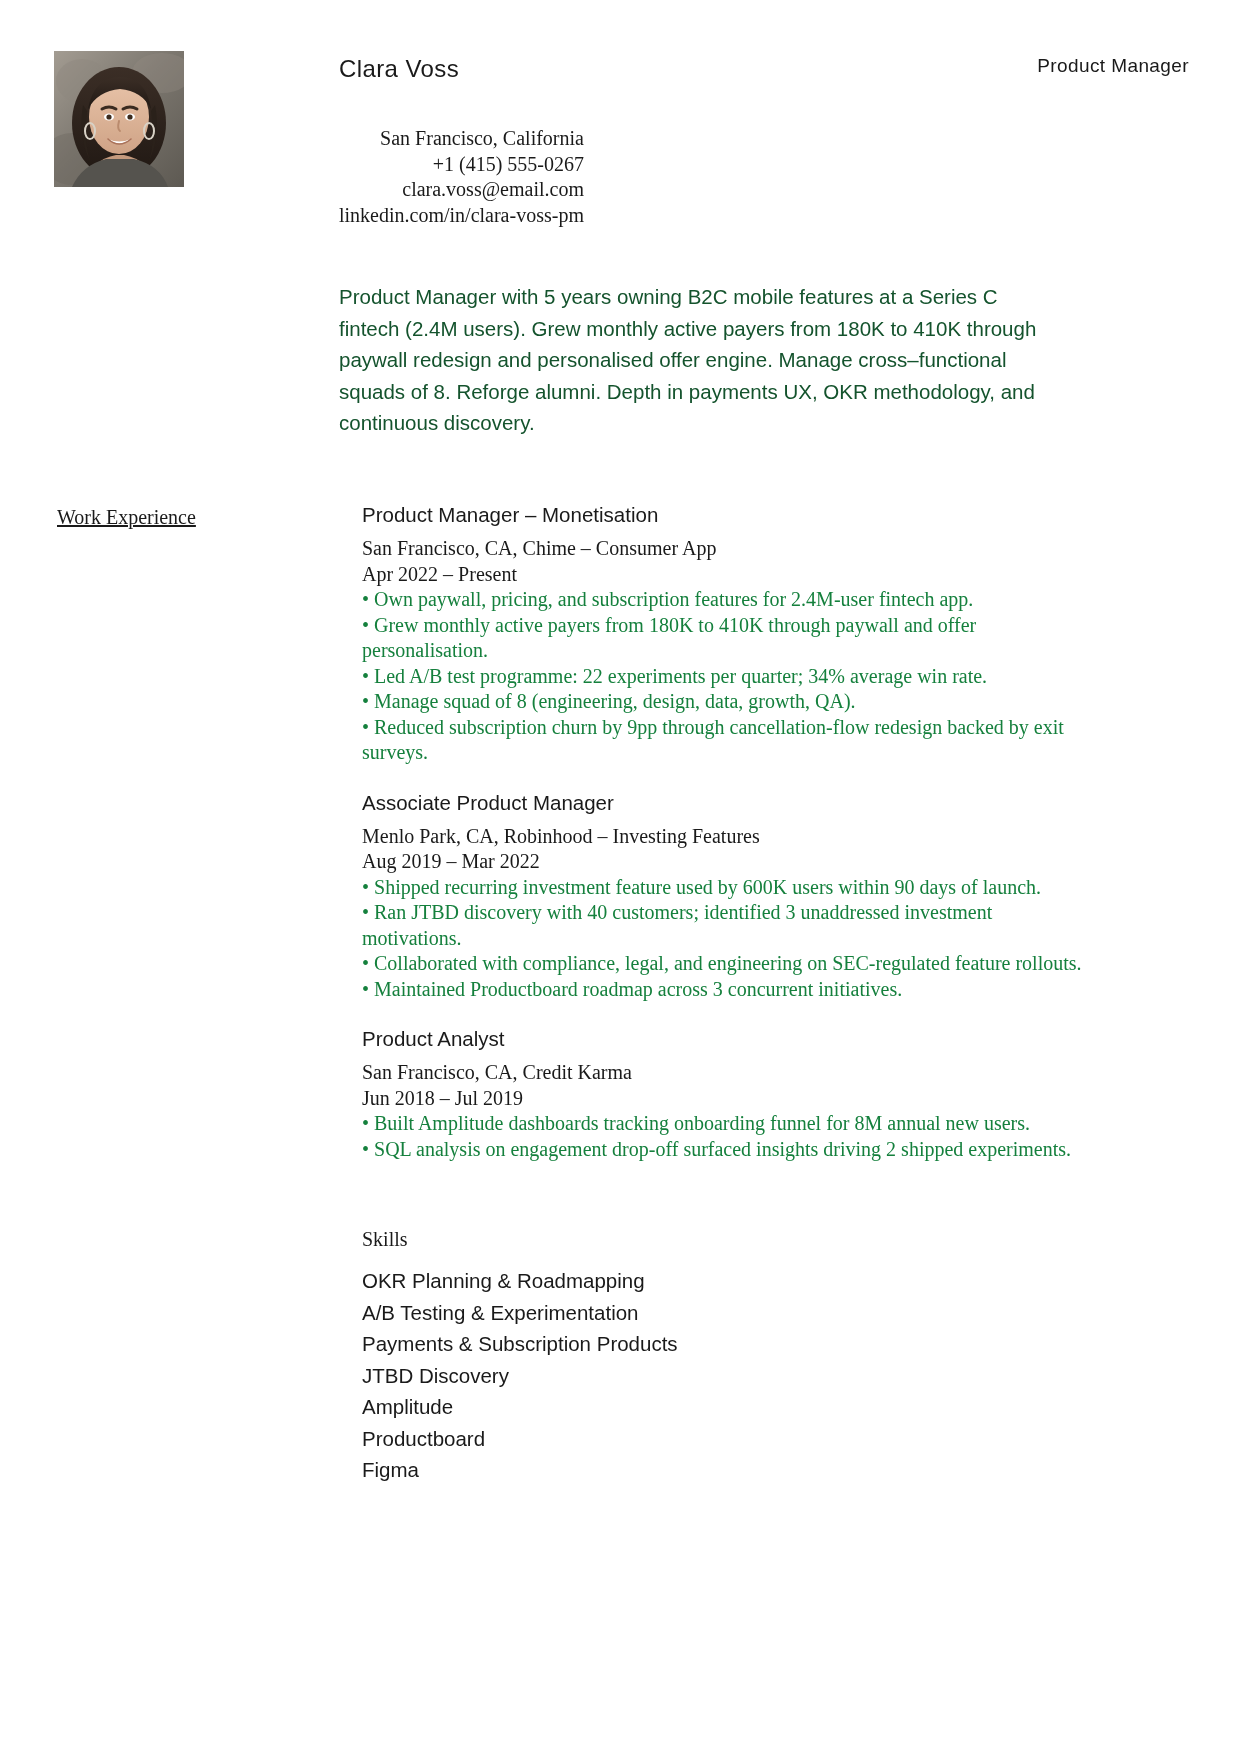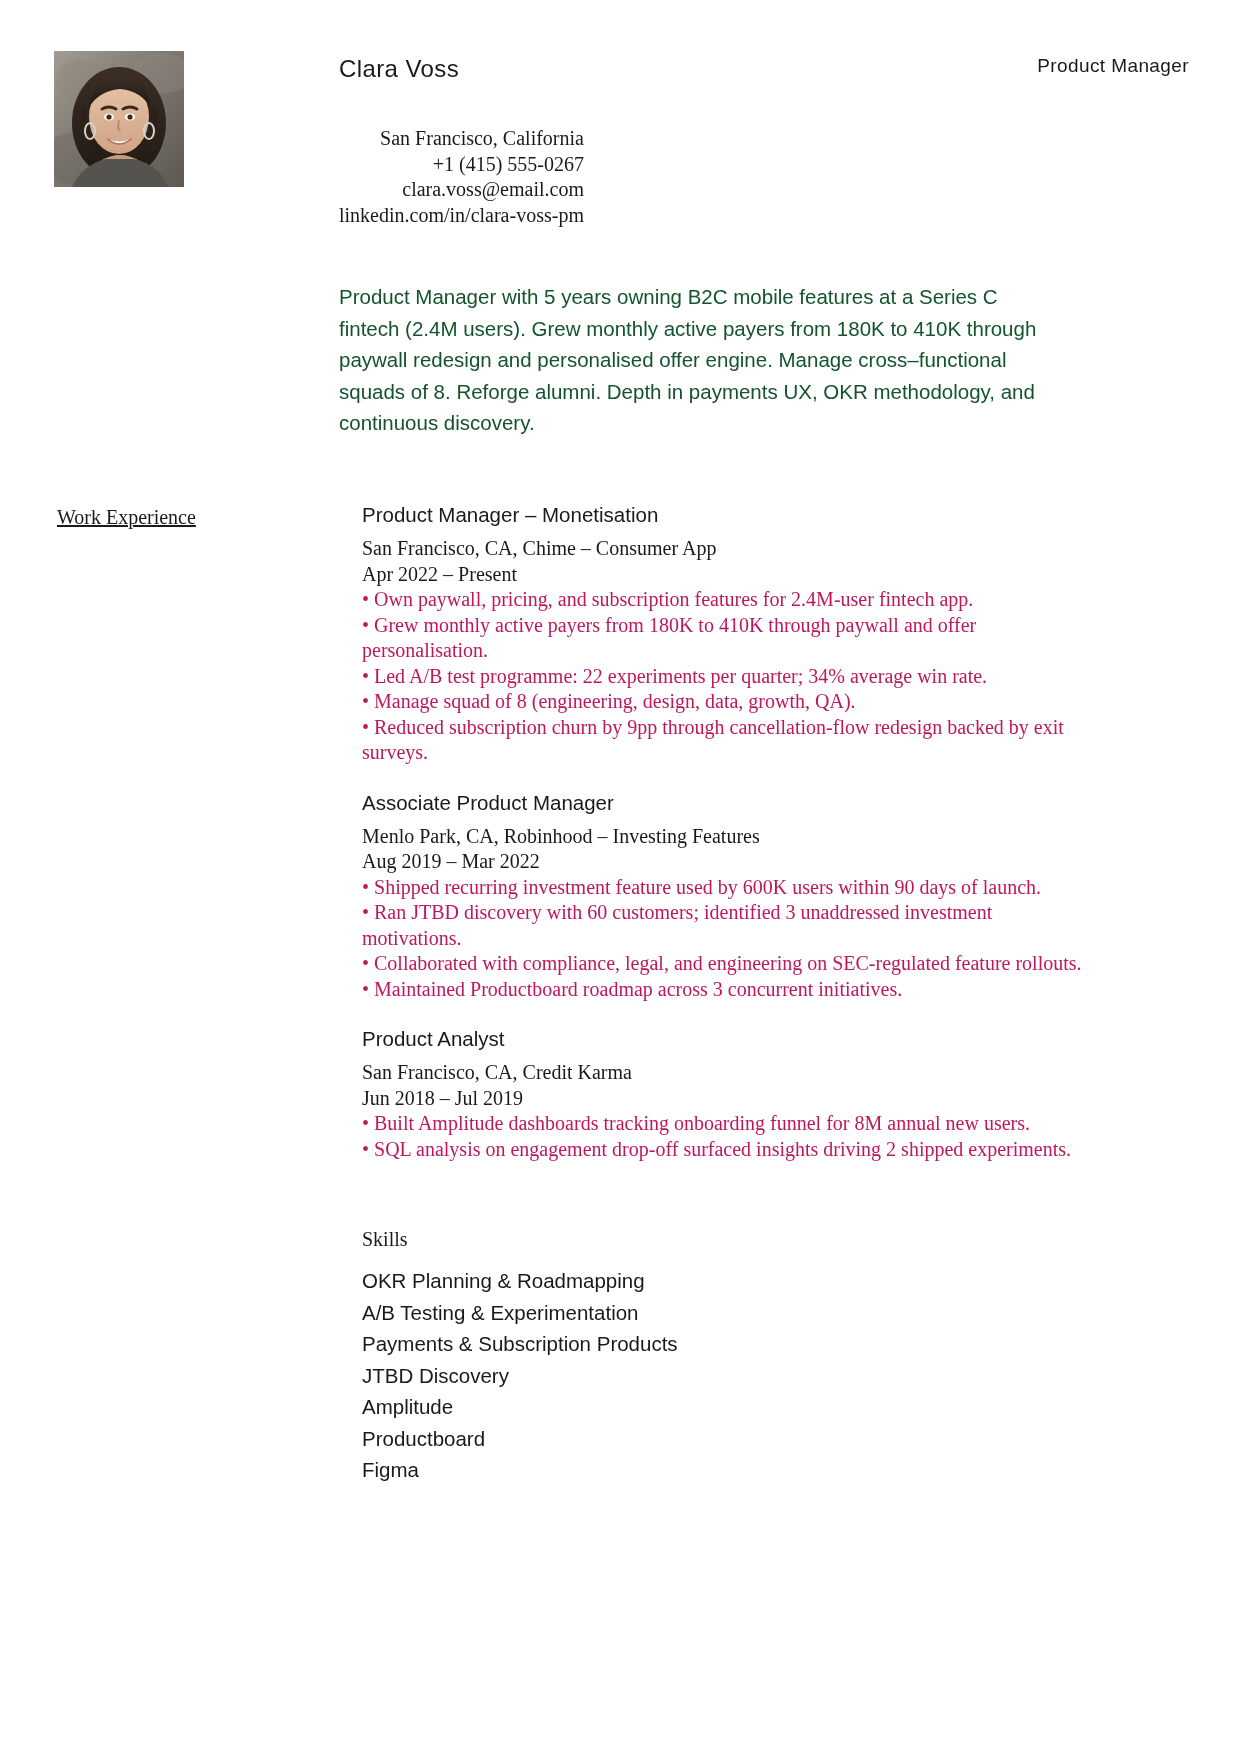--- a/index.html
+++ b/index.html
@@ -114,21 +114,21 @@
   .job-meta {
     font-family: "Liberation Serif", serif;
     font-size: 20px;
     line-height: 25.5px;
     color: #1a1a1a;
   }
   .bullets {
     font-family: "Liberation Serif", serif;
     font-size: 20px;
     line-height: 25.5px;
-    color: #be185d;
+    color: #15803d;
     margin: 0;
   }
   .bullets .bullet {
     text-indent: 0;
   }
 
   
   .skills-block {
     margin-top: 66px;
   }
@@ -233,21 +233,21 @@
         <div class="bullet">• Reduced subscription churn by 9pp through cancellation-flow redesign backed by exit surveys.</div>
       </div>
     </div>
 
     <div class="job">
       <div class="job-title">Associate Product Manager</div>
       <div class="job-meta">Menlo Park, CA, Robinhood – Investing Features</div>
       <div class="job-meta">Aug 2019 – Mar 2022</div>
       <div class="bullets">
         <div class="bullet">• Shipped recurring investment feature used by 600K users within 90 days of launch.</div>
-        <div class="bullet">• Ran JTBD discovery with 60 customers; identified 3 unaddressed investment motivations.</div>
+        <div class="bullet">• Ran JTBD discovery with 40 customers; identified 3 unaddressed investment motivations.</div>
         <div class="bullet">• Collaborated with compliance, legal, and engineering on SEC-regulated feature rollouts.</div>
         <div class="bullet">• Maintained Productboard roadmap across 3 concurrent initiatives.</div>
       </div>
     </div>
 
     <div class="job">
       <div class="job-title">Product Analyst</div>
       <div class="job-meta">San Francisco, CA, Credit Karma</div>
       <div class="job-meta">Jun 2018 – Jul 2019</div>
       <div class="bullets">

